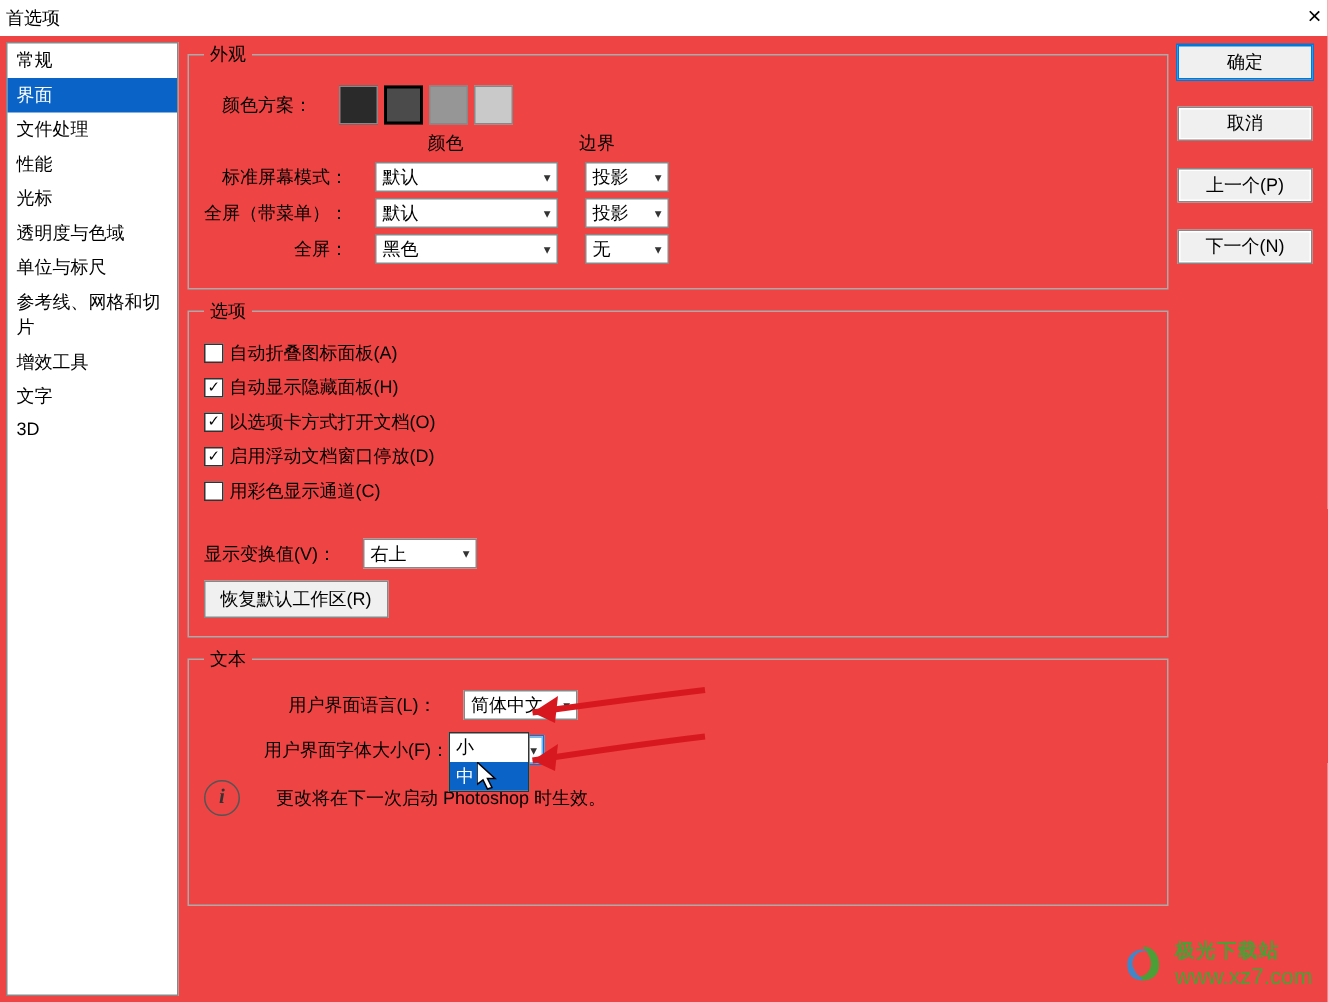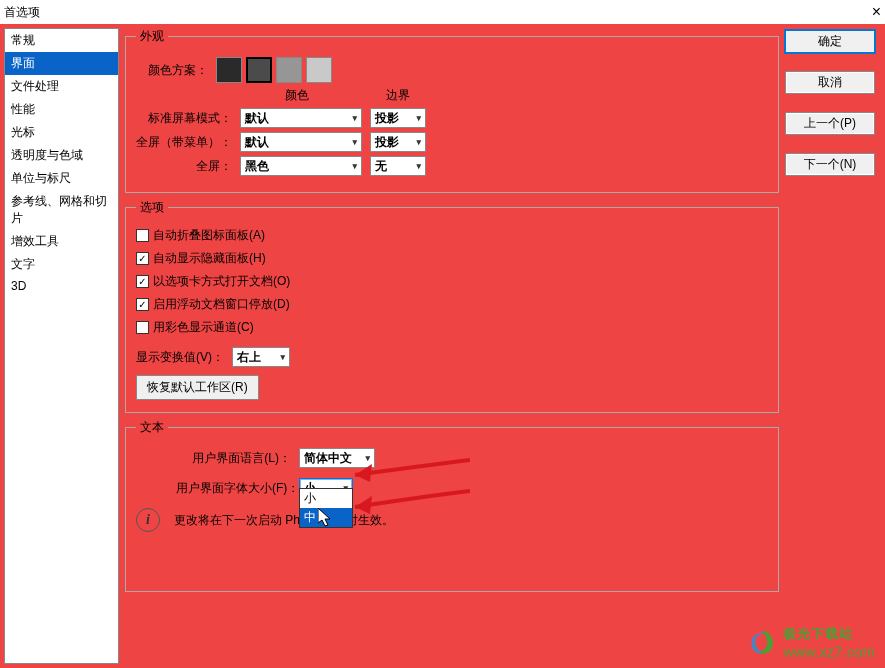--- a/index.html
+++ b/index.html
@@ -10,26 +10,26 @@
 .content { display: flex; height: 644px; background: #ef4444; }
 .sidebar { width: 115px; border: 1px solid #888; background: #fff; margin: 4px 0 4px 4px; }
 .sidebar-item { padding: 3px 6px; cursor: default; }
 .sidebar-item.active { background: #0a64c8; color: #fff; }
 .main { flex: 1; padding: 4px 6px; display: flex; flex-direction: column; gap: 6px; }
 .buttons { width: 100px; padding: 6px 10px 0 0; display: flex; flex-direction: column; gap: 18px; }
 .btn { border: 1px solid #888; background: #f0f0f0; padding: 2px 0; text-align: center; cursor: default; box-shadow: 0 0 0 1px #fff inset; }
 .btn.primary { border: 1px solid #0078d7; box-shadow: 0 0 0 1px #0078d7; }
 fieldset { border: 1px solid #aaa; padding: 8px 10px 12px 10px; }
 legend { padding: 0 4px; }
-.row { display: flex; align-items: center; gap: 8px; margin: 4px 0; }
+.row { display: flex; align-items: center; gap: 18px; margin: 4px 0; }
 .label { text-align: right; white-space: nowrap; }
 .swatches { display: flex; gap: 4px; }
 .swatch { width: 26px; height: 26px; border: 1px solid #888; }
 .swatch.sel { border: 2px solid #000; }
-.select { border: 1px solid #888; background: #fff; height: 20px; display: flex; align-items: center; padding: 0 4px; justify-content: space-between; font-weight: bold; }
+.select { border: 1px solid #888; background: #fff; height: 20px; display: flex; align-items: center; padding: 0 4px; justify-content: space-between; }
 .select .arr { font-size: 9px; color: #333; }
 .sel-blue { border: 1px solid #0078d7 !important; box-shadow: 0 0 0 1px #7bb6ec inset; }
 .colhdr { display: flex; }
 .checkbox-row { display: flex; align-items: center; gap: 4px; margin: 3px 0; }
 .cb { width: 13px; height: 13px; border: 1px solid #333; background: #fff; display: inline-flex; align-items: center; justify-content: center; font-size: 10px; line-height: 1; }
 .cb.checked::after { content: "✓"; }
 .twocol { display: flex; gap: 40px; }
 .twocol > div { display: flex; flex-direction: column; }
 .smallbtn { border: 1px solid #888; background: #f0f0f0; padding: 3px 10px; display: inline-block; cursor: default; }
 .info-icon { width: 24px; height:24px; border: 1.5px solid #555; border-radius: 50%; display: inline-flex; align-items: center; justify-content: center; font-style: italic; font-family: serif; font-size: 14px; color: #333; font-weight: bold;}
@@ -139,23 +139,23 @@
           <div class="checkbox-row">
               <span class="cb checked"></span>
               <span>启用浮动文档窗口停放(D)</span>
             </div>
           <div class="checkbox-row">
               <span class="cb"></span>
               <span>用彩色显示通道(C)</span>
             </div>
         </div>
       </div>
-      <div class="row" style="margin-top:8px">
+      <div class="row" style="margin-top:20px">
         <span class="label">显示变换值(V)：</span>
-        <div class="select" style="width:58px">
+        <div class="select" style="width:76px">
             <span>右上</span>
             <span class="arr">▾</span>
           </div>
       </div>
       <div style="margin-top:8px">
         <span class="smallbtn">恢复默认工作区(R)</span>
       </div>
     </fieldset>
 
     <fieldset style="padding-bottom:55px">

